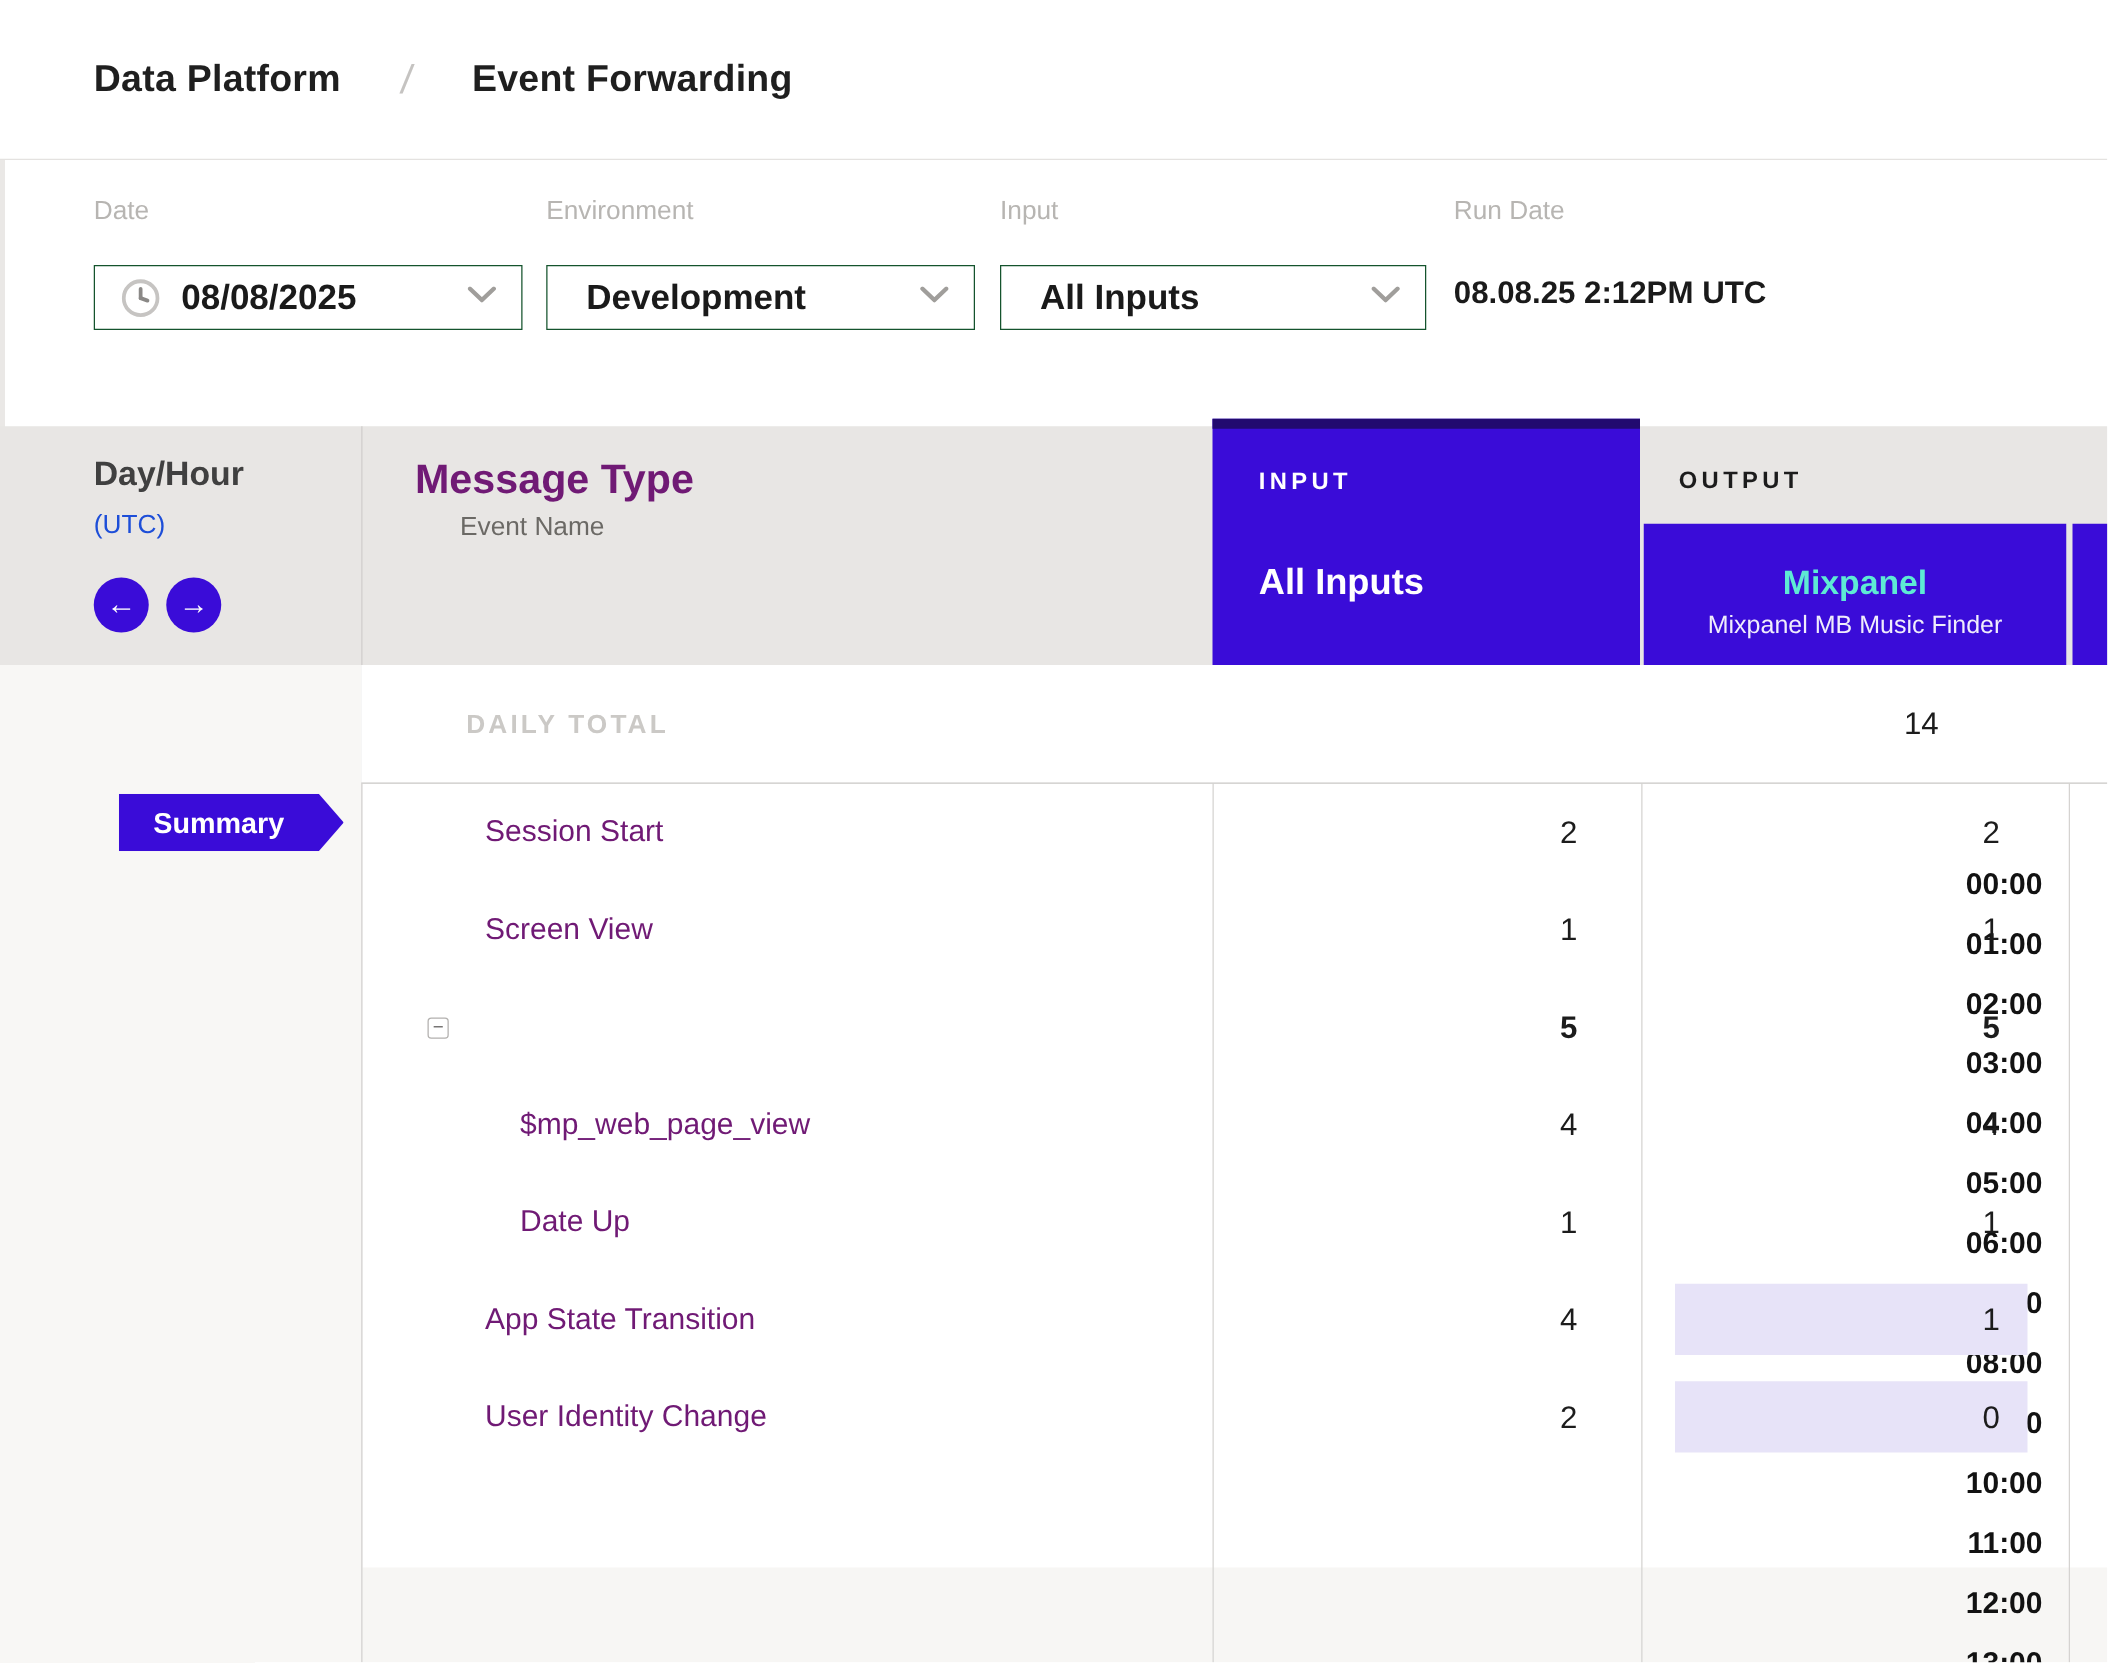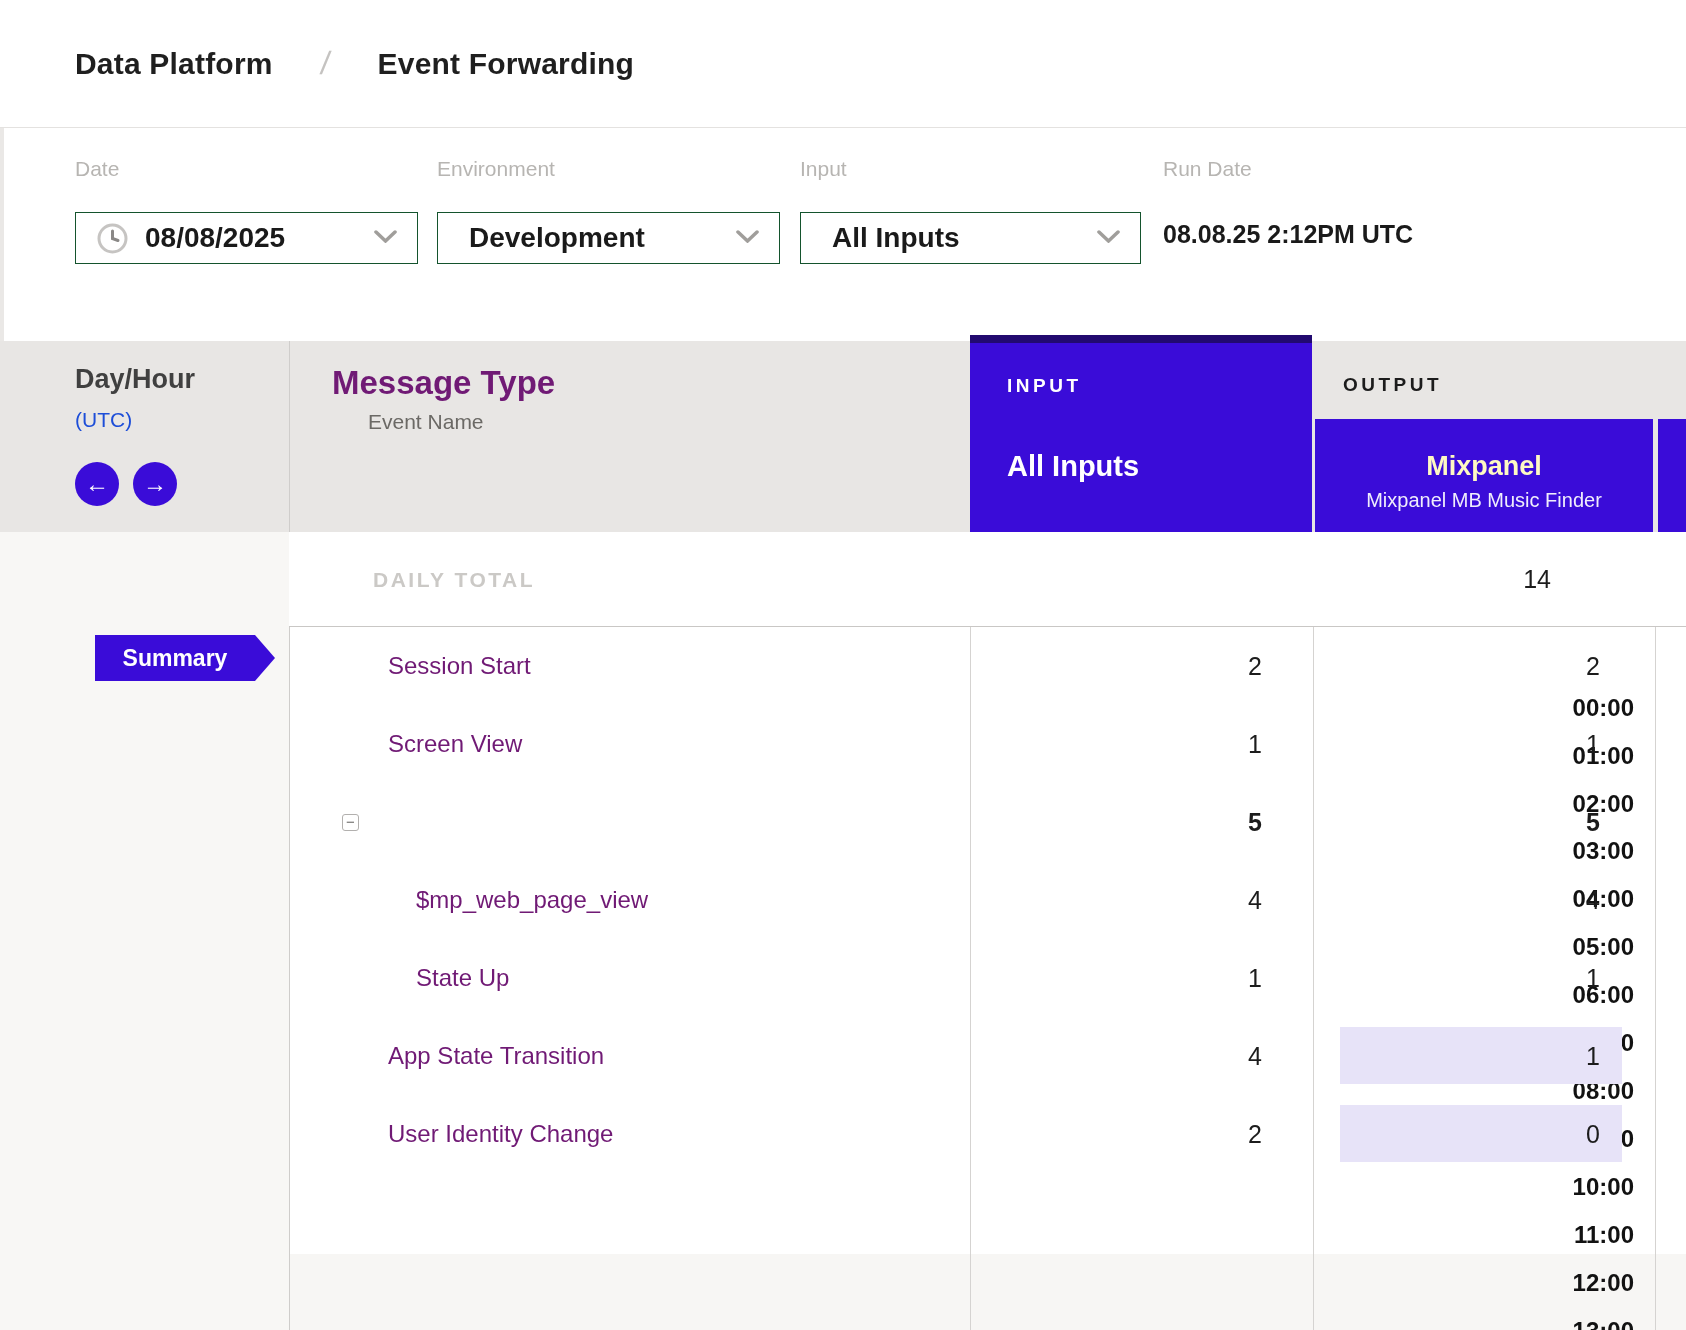--- a/index.html
+++ b/index.html
@@ -34,21 +34,21 @@
   .msgtype-title{position:absolute;left:332px;top:364px;font-size:33px;font-weight:700;color:#701a75;}
   .msgtype-sub{position:absolute;left:368px;top:410px;font-size:21px;color:#6b6965;}
 
   .input-block{position:absolute;left:970px;top:335px;width:342px;height:197px;background:#3a0cd8;}
   .input-block .topstrip{position:absolute;left:0;top:0;width:100%;height:8px;background:#220a70;}
   .input-label{position:absolute;left:37px;top:40px;font-size:19px;font-weight:700;color:#fff;letter-spacing:3.5px;}
   .input-selected{position:absolute;left:37px;top:115px;font-size:29px;font-weight:700;color:#fff;}
 
   .output-label{position:absolute;left:1343px;top:374px;font-size:19px;font-weight:700;color:#1c1c1c;letter-spacing:3.5px;}
   .conn-block{position:absolute;left:1315px;top:419px;width:338px;height:113px;background:#3a0cd8;text-align:center;}
-  .conn-name{position:absolute;left:0;width:100%;top:32px;font-size:27px;font-weight:700;color:#fef9c3;}
+  .conn-name{position:absolute;left:0;width:100%;top:32px;font-size:27px;font-weight:700;color:#5eead4;}
   .conn-sub{position:absolute;left:0;width:100%;top:70px;font-size:20px;color:#f0edfc;}
   .conn-block-next{position:absolute;left:1658px;top:419px;width:28px;height:113px;background:#3a0cd8;}
 
   
   .left-col{position:absolute;left:0;top:532px;width:289px;height:798px;background:#f8f7f5;}
   .col-divider{position:absolute;top:341px;width:1px;height:989px;background:#cfcdcb;}
   .v-line{position:absolute;top:532px;width:1px;height:798px;background:#d5d3d1;}
   .footer-gray{position:absolute;left:290px;top:1254px;width:1396px;height:76px;background:#f7f6f4;}
 
   .summary-badge{position:absolute;left:95px;top:635px;width:180px;height:46px;background:#3a0cd8;
@@ -200,21 +200,21 @@
     <span class="expander">−</span>
     <span class="val val-input bold">5</span>
     <span class="val val-output bold">5</span>
   </div>
   <div class="row" style="top:861px">
     <span class="row-name lvl1">$mp_web_page_view</span>
     <span class="val val-input">4</span>
     <span class="val val-output">4</span>
   </div>
   <div class="row" style="top:939px">
-    <span class="row-name lvl1">State Up</span>
+    <span class="row-name lvl1">Date Up</span>
     <span class="val val-input">1</span>
     <span class="val val-output">1</span>
   </div>
   <div class="row" style="top:1017px">
     <span class="row-name lvl0">App State Transition</span>
     <span class="val val-input">4</span>
     <span class="hl-cell"></span>
     <span class="val val-output">1</span>
   </div>
   <div class="row" style="top:1095px">

